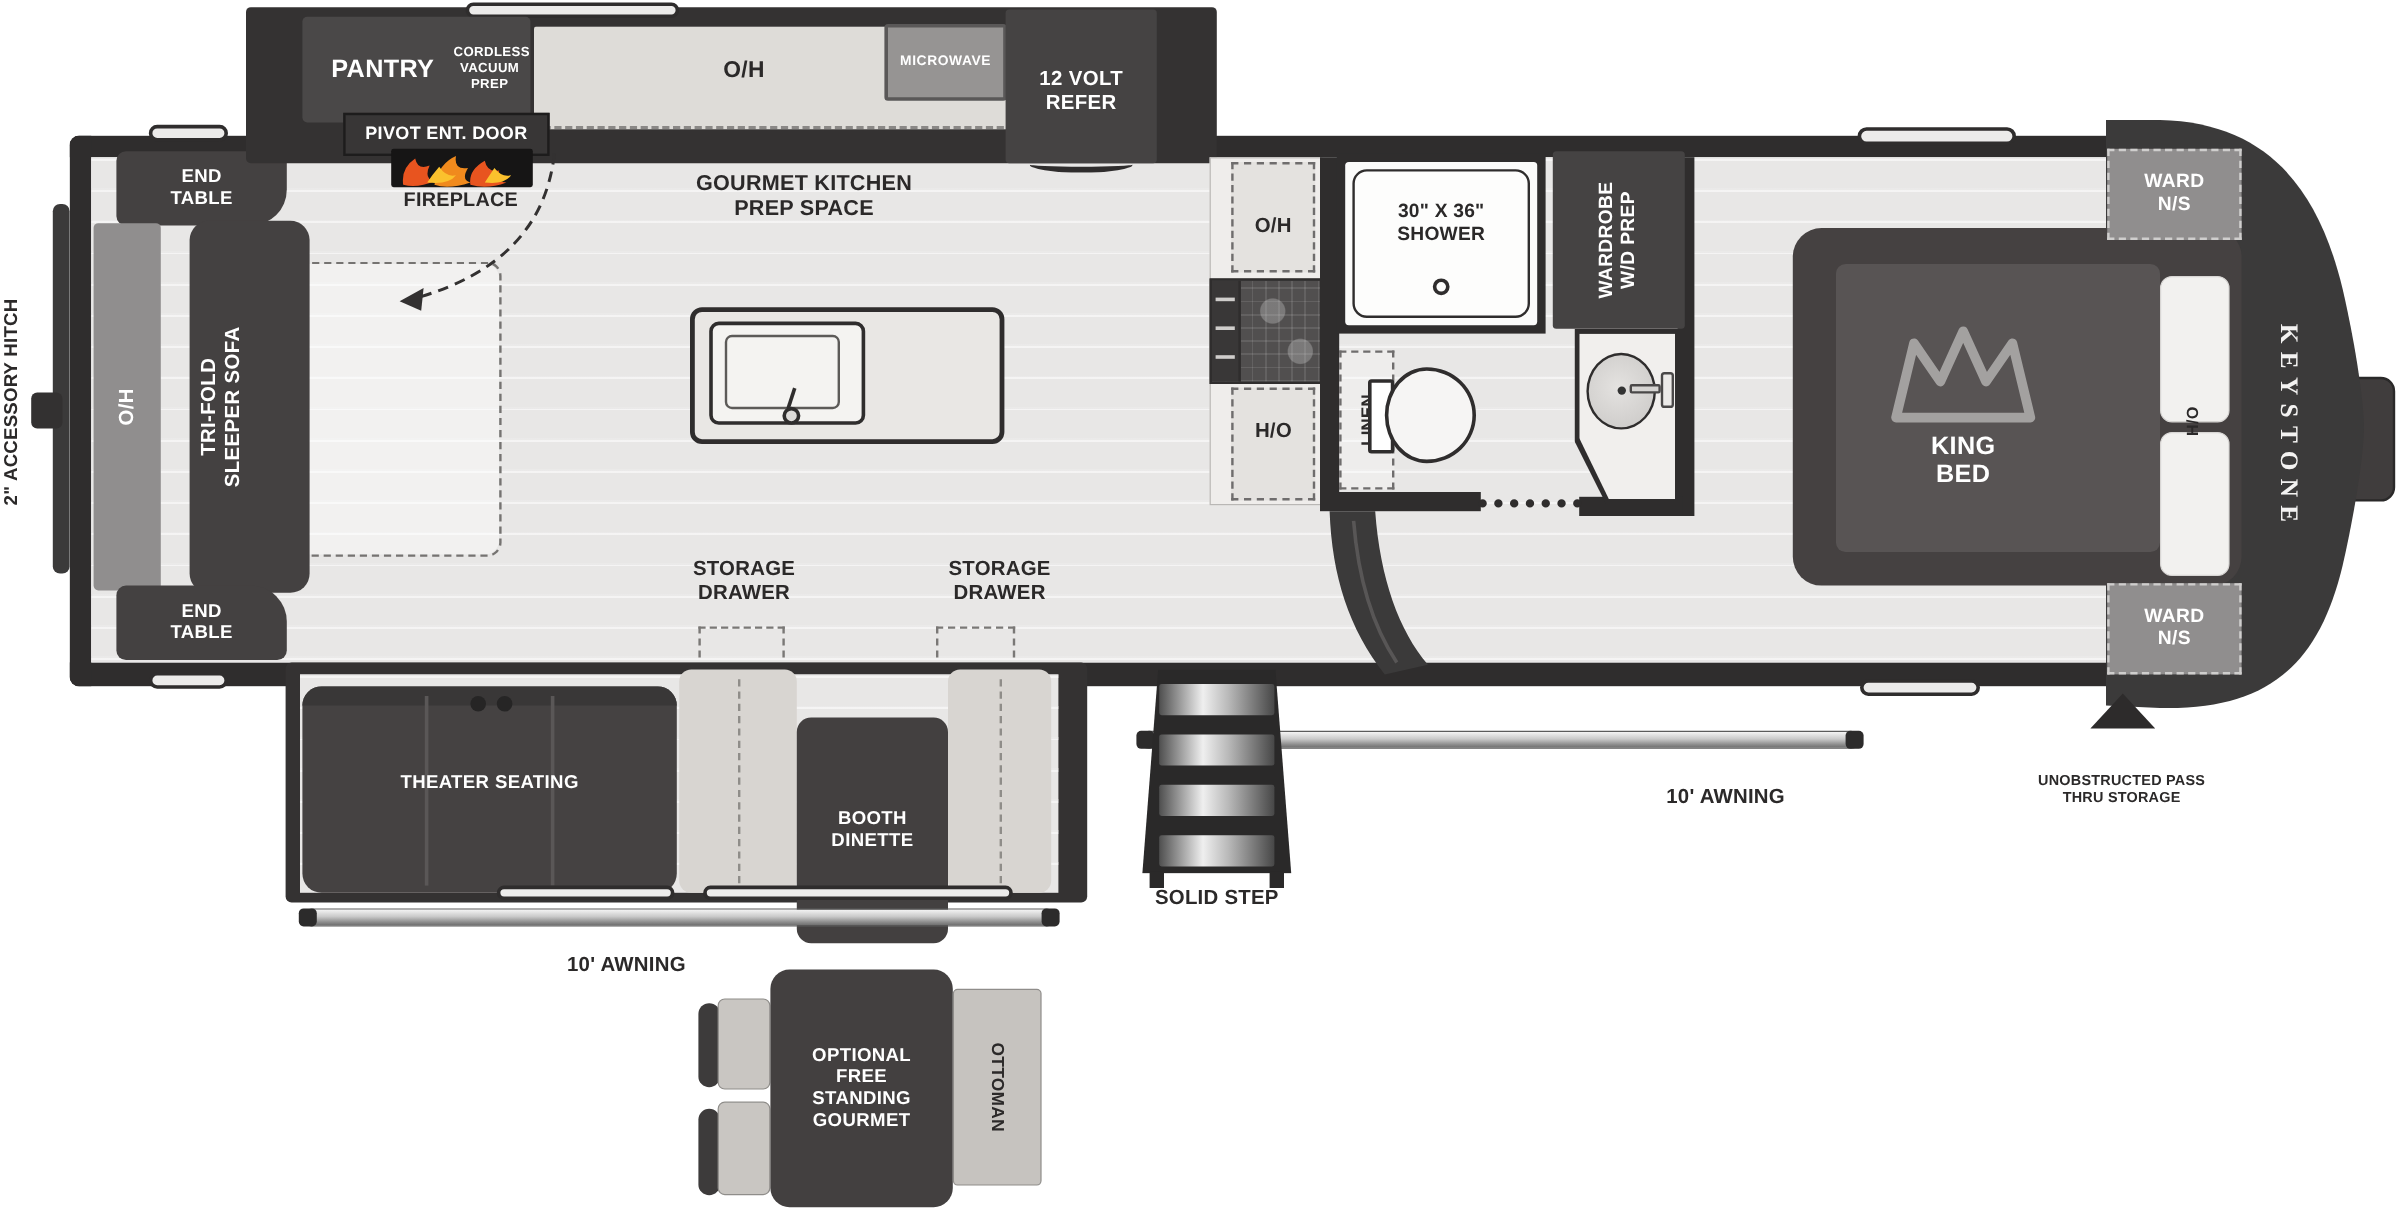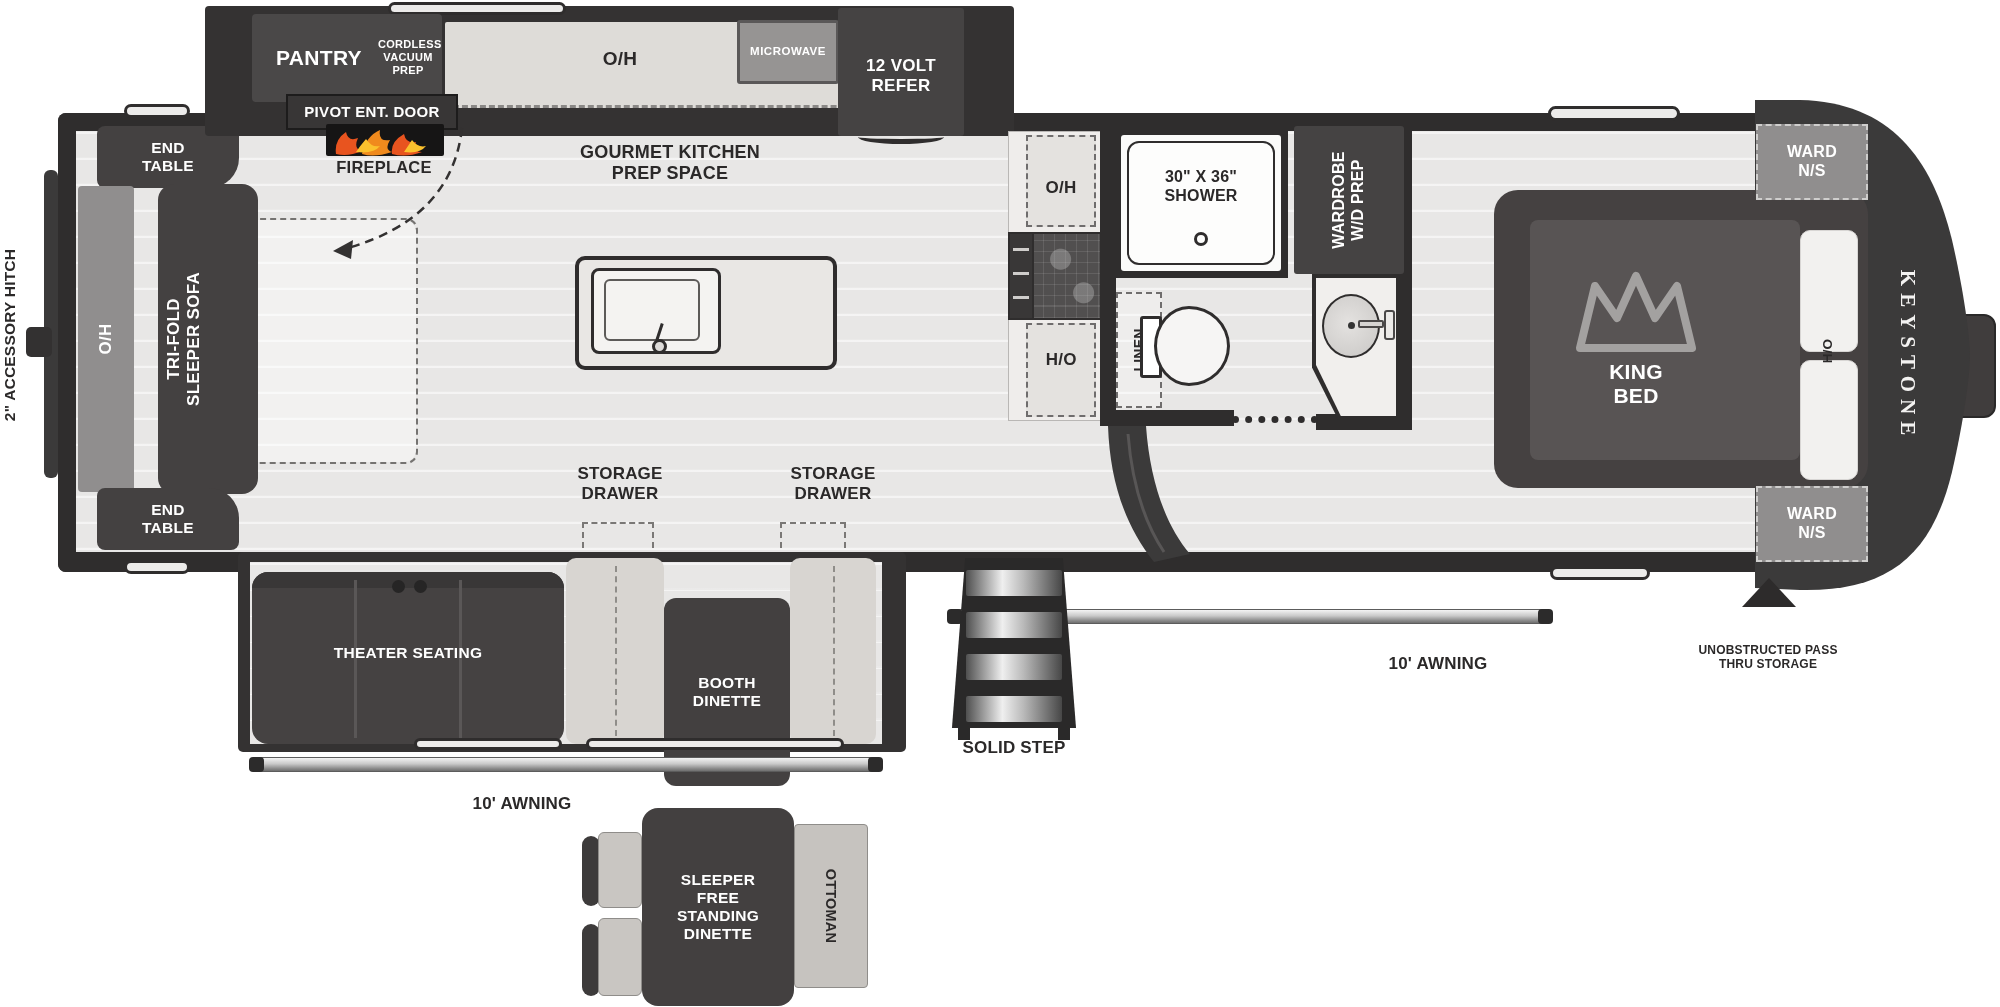--- a/index.html
+++ b/index.html
@@ -243,18 +243,18 @@
   <div class="abs" style="left:1742px;top:578px;width:0;height:0;
               border-left:27px solid transparent;border-right:27px solid transparent;
               border-bottom:29px solid #2d2b2b;"></div>
   <div class="abs lbl" style="left:1680px;top:644px;width:176px;font-size:12px;">UNOBSTRUCTED PASS THRU STORAGE</div>
 
   <div class="abs" style="left:582px;top:836px;width:18px;height:70px;background:#3d3b3b;border-radius:9px;"></div>
   <div class="abs" style="left:598px;top:832px;width:44px;height:76px;background:#c9c6c2;border-radius:6px;border:1px solid #8f8d8a;"></div>
   <div class="abs" style="left:582px;top:924px;width:18px;height:72px;background:#3d3b3b;border-radius:9px;"></div>
   <div class="abs" style="left:598px;top:918px;width:44px;height:78px;background:#c9c6c2;border-radius:6px;border:1px solid #8f8d8a;"></div>
   <div class="abs flexc" style="left:642px;top:808px;width:152px;height:198px;background:#434040;border-radius:16px;">
-    <div class="wlbl" style="width:110px;font-size:15.5px;">SLEEPER FREE STANDING DINETTE</div>
+    <div class="wlbl" style="width:110px;font-size:15.5px;">OPTIONAL FREE STANDING GOURMET</div>
   </div>
   <div class="abs" style="left:794px;top:824px;width:74px;height:164px;background:#c6c3bf;border:1px solid #8f8d8a;border-radius:4px;"></div>
   <div class="abs lbl flexc" style="left:746px;top:891px;width:170px;height:30px;font-size:14.5px;transform:rotate(90deg);">OTTOMAN</div>
 
 </div>
 
 </body></html>

